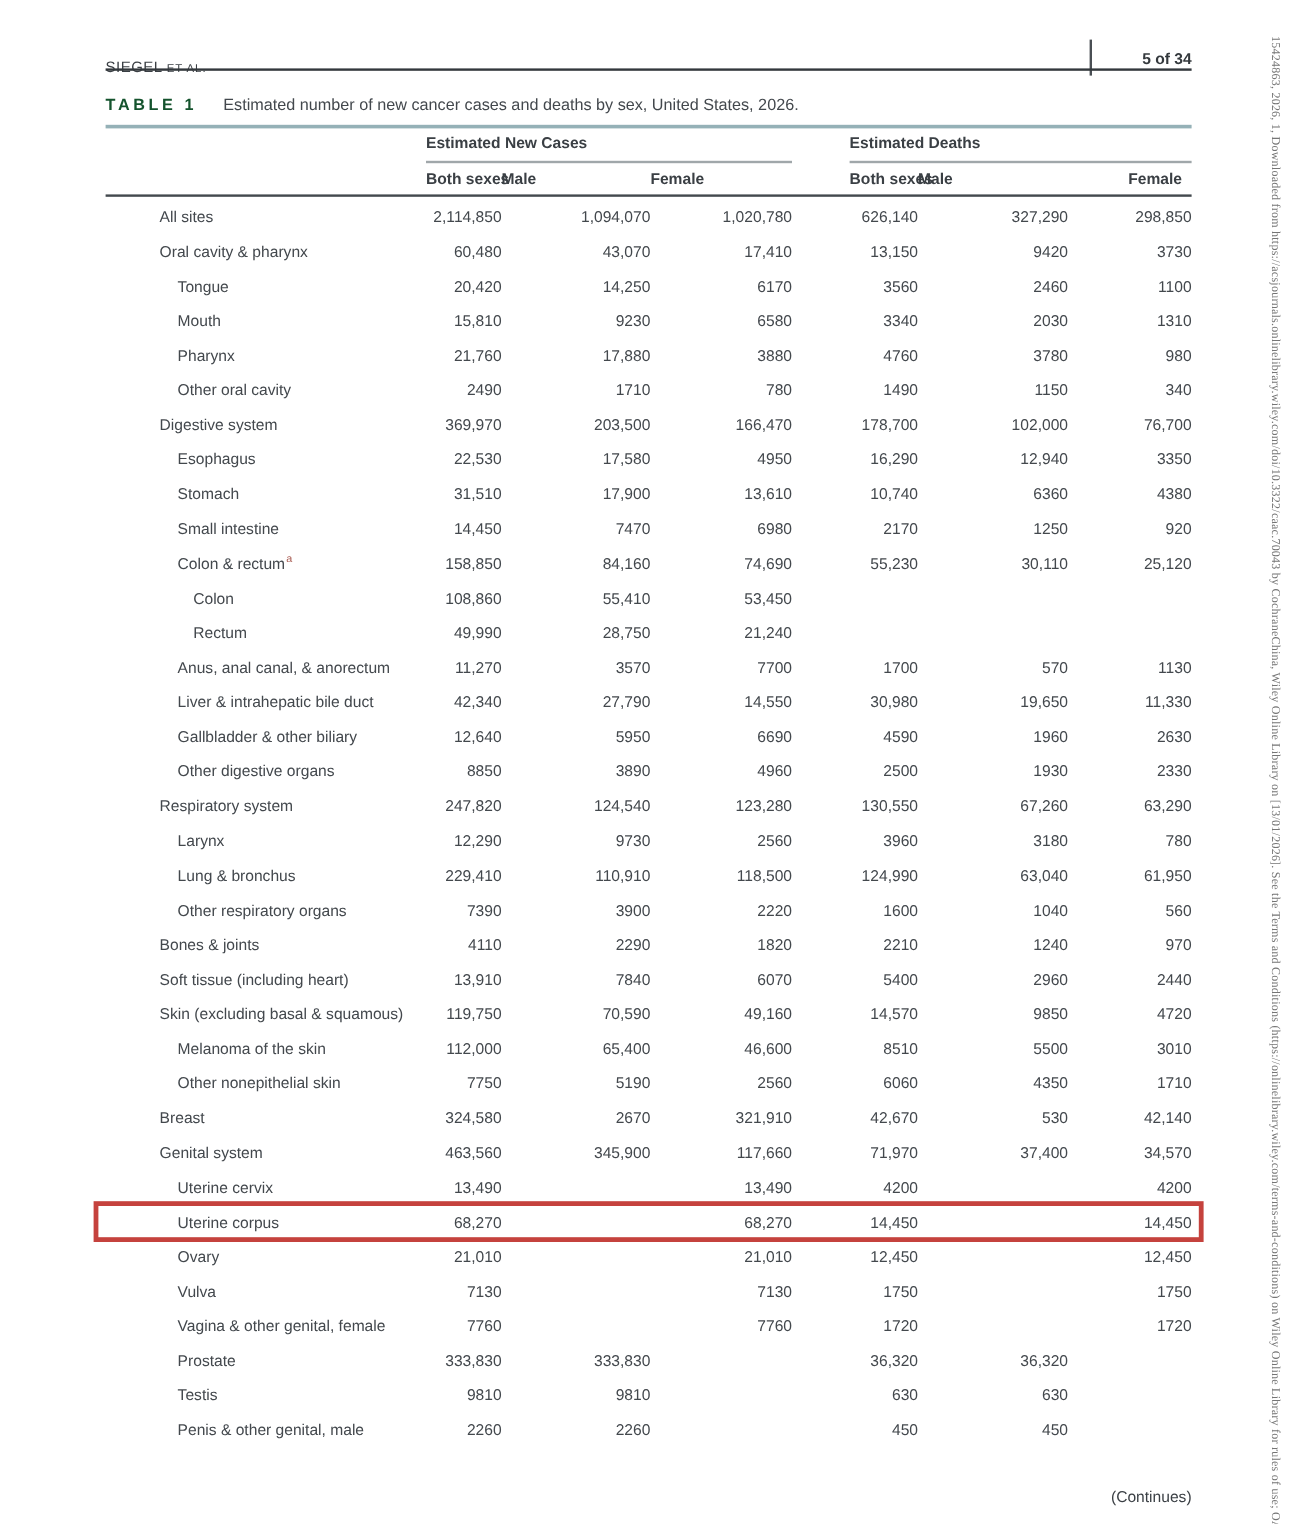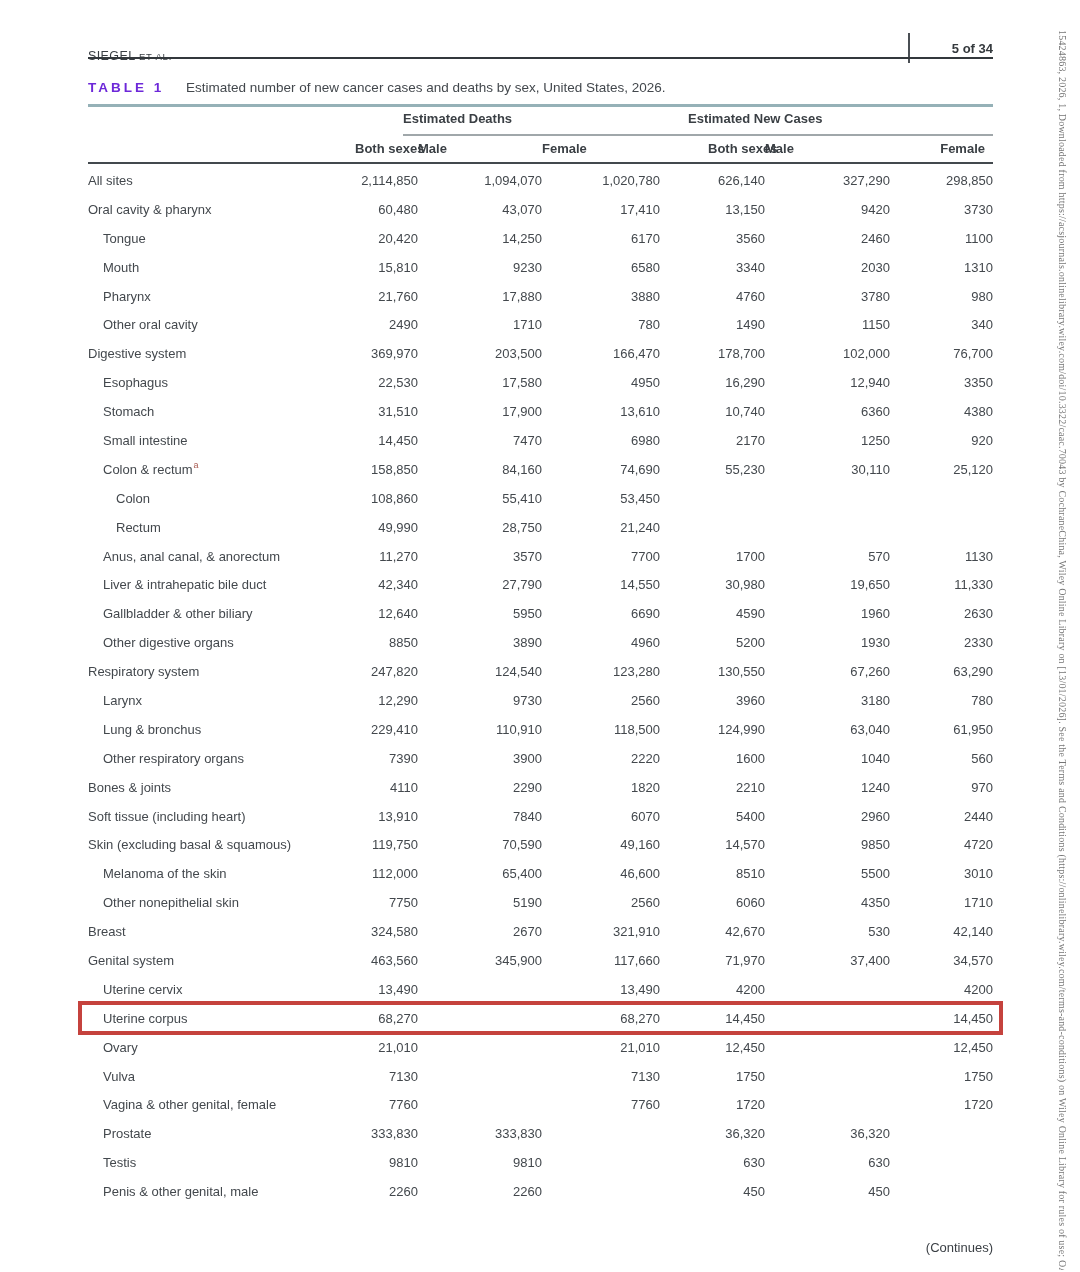--- a/index.html
+++ b/index.html
@@ -20,21 +20,21 @@
   }
   .rh-left{letter-spacing:.4px;}
   .rh-etal{font-size:9.5px;letter-spacing:.8px;}
   .rh-right{display:flex;align-items:center;gap:16px;}
   .rh-bar{width:2px;height:30px;background:#4a4f54;margin-right:26px;}
   .rh-page{font-weight:700;font-size:13px;color:#34393d;}
   .header-rule{position:absolute;top:57px;left:88px;width:905px;height:2px;background:#33383c;}
 
   
   .caption-row{position:absolute;top:80px;left:88px;width:905px;font-size:13.5px;}
-  .table-label{color:#6d28d9;font-weight:700;letter-spacing:3px;margin-right:18px;}
+  .table-label{color:#14532d;font-weight:700;letter-spacing:3px;margin-right:18px;}
   .table-caption{color:#43484d;margin-top:48px;}
 
   .top-rule{position:absolute;top:104px;left:88px;width:905px;height:2.5px;background:#95b1b7;}
 
   
   .header-groups{
     position:absolute;top:111px;left:88px;width:905px;
     display:flex;font-size:13px;font-weight:700;color:#3a3f44;
   }
   .hg-spacer{width:267px;}
@@ -55,21 +55,21 @@
   .dark-rule{position:absolute;top:162px;left:88px;width:905px;height:2px;background:#43494e;}
 
   
   .tbody{position:absolute;top:166px;left:88px;width:905px;}
   .trow{
     display:grid;grid-template-columns:267px 63px 124px 118px 105px 125px 103px;
     height:28.9px;align-items:center;font-size:13px;position:relative;
   }
   .cell{white-space:nowrap;}
   .cell.num{text-align:right;}
-  .cell.label{padding-left:0;}
+  .cell.label{padding-left:0;margin-left:45px;}
   .trow.ind1 .cell.label{padding-left:15px;}
   .trow.ind2 .cell.label{padding-left:28px;}
   .cell.label sup{font-size:9px;color:#a85a50;position:relative;top:-1px;left:1px;}
   .trow.highlight::before{
     content:'';position:absolute;left:-10px;right:-10px;top:-3px;bottom:-2px;
     border:4px solid #c5423d;pointer-events:none;
   }
 
   .continues{position:absolute;top:1240px;left:88px;width:905px;text-align:right;font-size:13px;color:#3a3f44;}
 
@@ -95,22 +95,22 @@
 
 <div class="caption-row">
   <span class="table-label">TABLE 1</span>
   <span class="table-caption">Estimated number of new cancer cases and deaths by sex, United States, 2026.</span>
 </div>
 
 <div class="top-rule"></div>
 
 <div class="header-groups">
   <div class="hg-spacer"></div>
+  <div class="hg-group">Estimated New Cases</div>
   <div class="hg-group deaths">Estimated Deaths</div>
-  <div class="hg-group">Estimated New Cases</div>
 </div>
 
 <div class="subheaders">
   <div class="sub"></div>
   <div class="sub">Both sexes</div>
   <div class="sub r">Male</div>
   <div class="sub r">Female</div>
   <div class="sub pl">Both sexes</div>
   <div class="sub r">Male</div>
   <div class="sub r2">Female</div>
@@ -261,21 +261,21 @@
       <div class="cell num">6690</div>
       <div class="cell num">4590</div>
       <div class="cell num">1960</div>
       <div class="cell num">2630</div>
     </div>
     <div class="trow ind1">
       <div class="cell label">Other digestive organs</div>
       <div class="cell num">8850</div>
       <div class="cell num">3890</div>
       <div class="cell num">4960</div>
-      <div class="cell num">5200</div>
+      <div class="cell num">2500</div>
       <div class="cell num">1930</div>
       <div class="cell num">2330</div>
     </div>
     <div class="trow ind0">
       <div class="cell label">Respiratory system</div>
       <div class="cell num">247,820</div>
       <div class="cell num">124,540</div>
       <div class="cell num">123,280</div>
       <div class="cell num">130,550</div>
       <div class="cell num">67,260</div>

